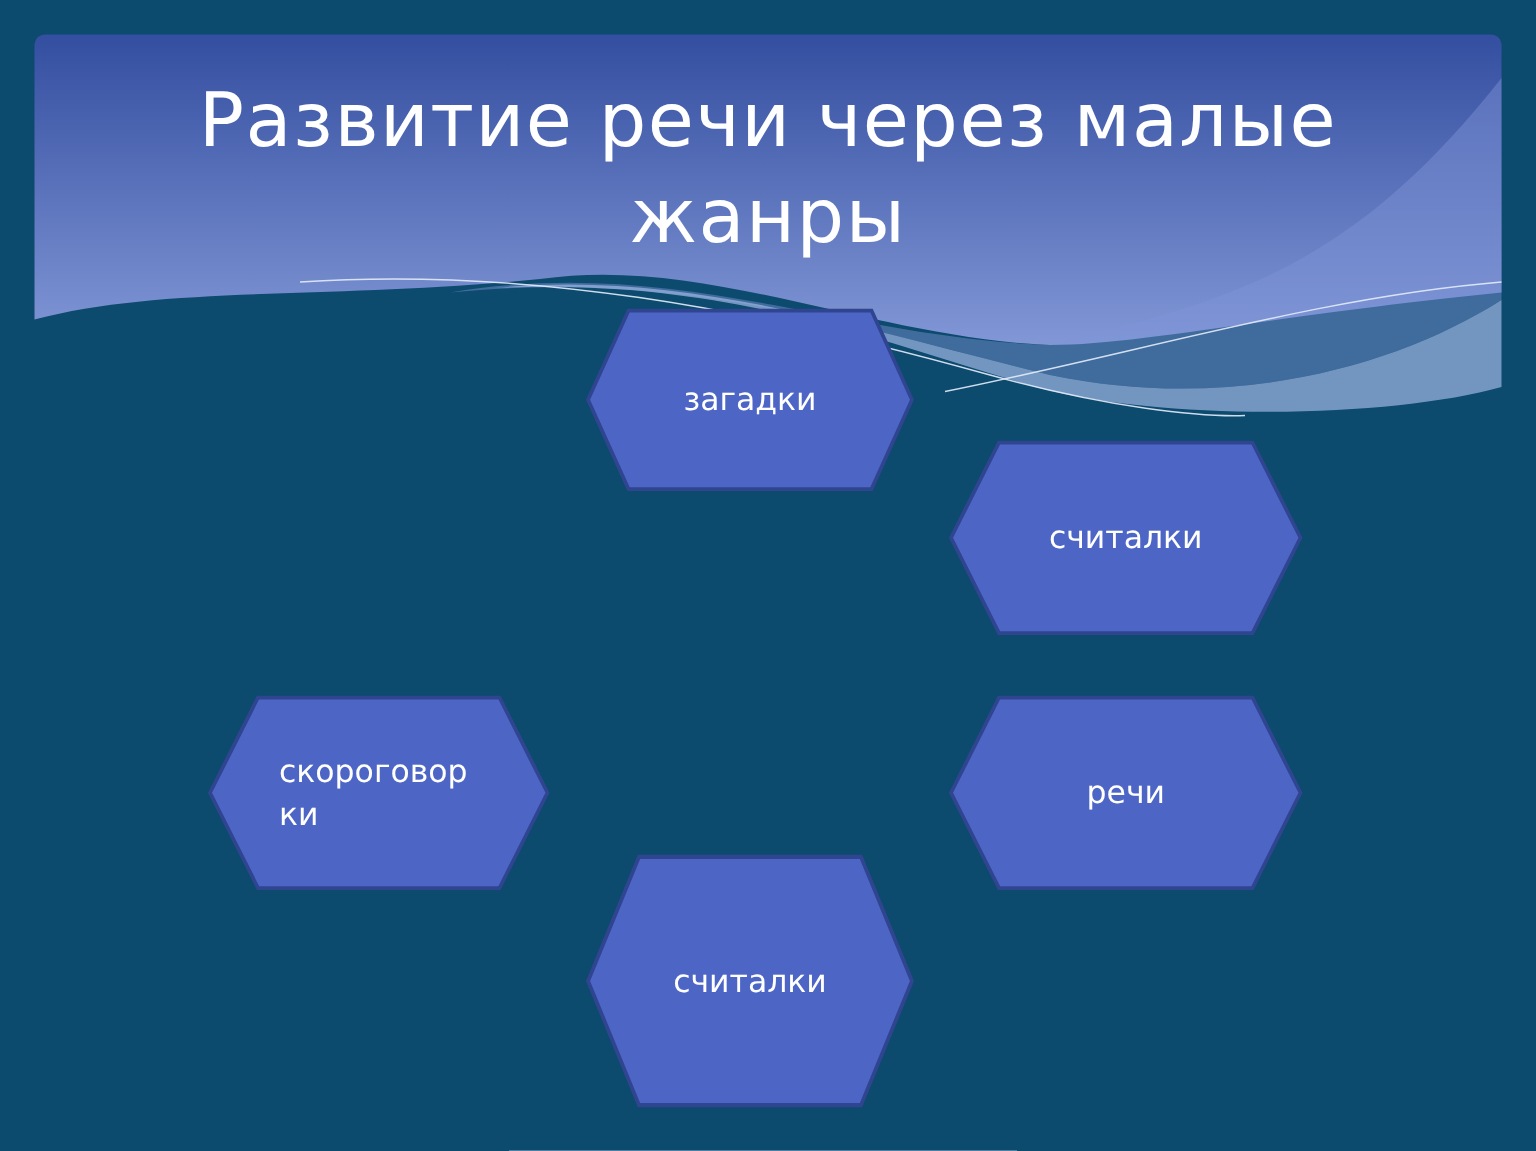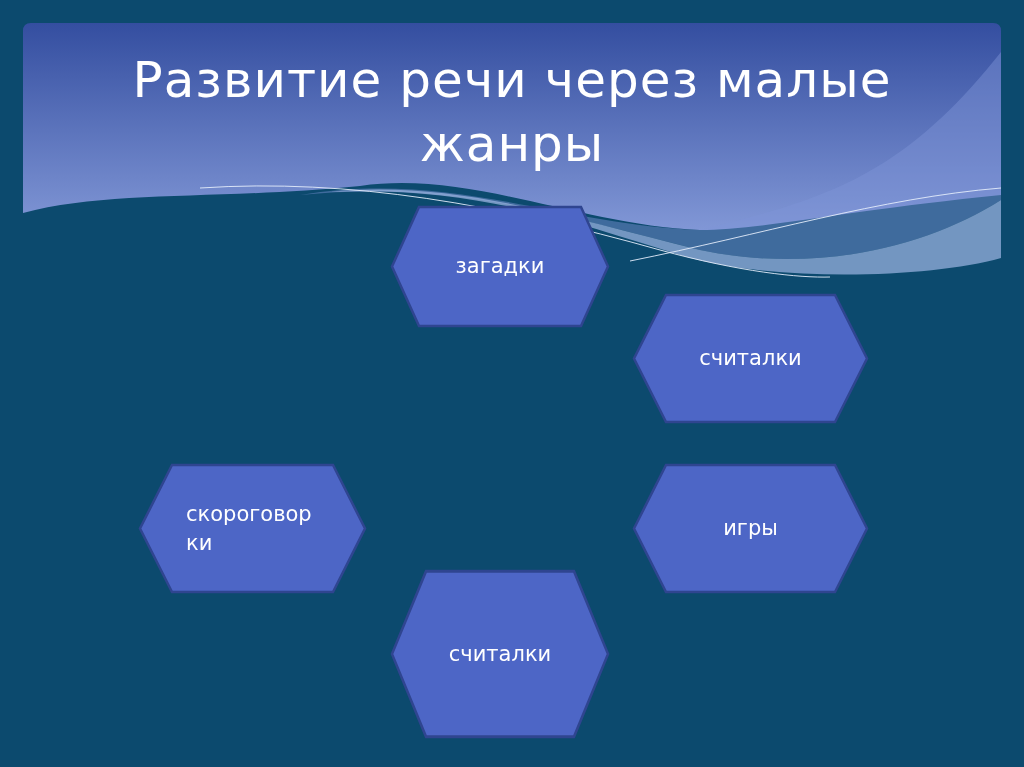--- a/index.html
+++ b/index.html
@@ -51,21 +51,21 @@
     <svg viewBox="0 0 229 131" preserveAspectRatio="none">
       <polygon points="34,2 195,2 227,65.5 195,129 34,129 2,65.5" fill="#4d66c6" stroke="#2f4590" stroke-width="2.5"></polygon>
     </svg>
     <div class="label" style="padding:0 48px;word-break:break-all;">скороговорки</div>
   </div>
 
   <div class="hex" style="left:632px;top:463px;width:237px;height:131px;">
     <svg viewBox="0 0 237 131" preserveAspectRatio="none">
       <polygon points="34,2 203,2 235,65.5 203,129 34,129 2,65.5" fill="#4d66c6" stroke="#2f4590" stroke-width="2.5"></polygon>
     </svg>
-    <div class="label">игры</div>
+    <div class="label">речи</div>
   </div>
 
   <div class="hex" style="left:390px;top:569px;width:220px;height:170px;">
     <svg viewBox="0 0 220 148" preserveAspectRatio="none">
       <polygon points="36,2 184,2 218,74 184,146 36,146 2,74" fill="#4d66c6" stroke="#2f4590" stroke-width="2.5"></polygon>
     </svg>
     <div class="label">считалки</div>
   </div>
 
 </div>

